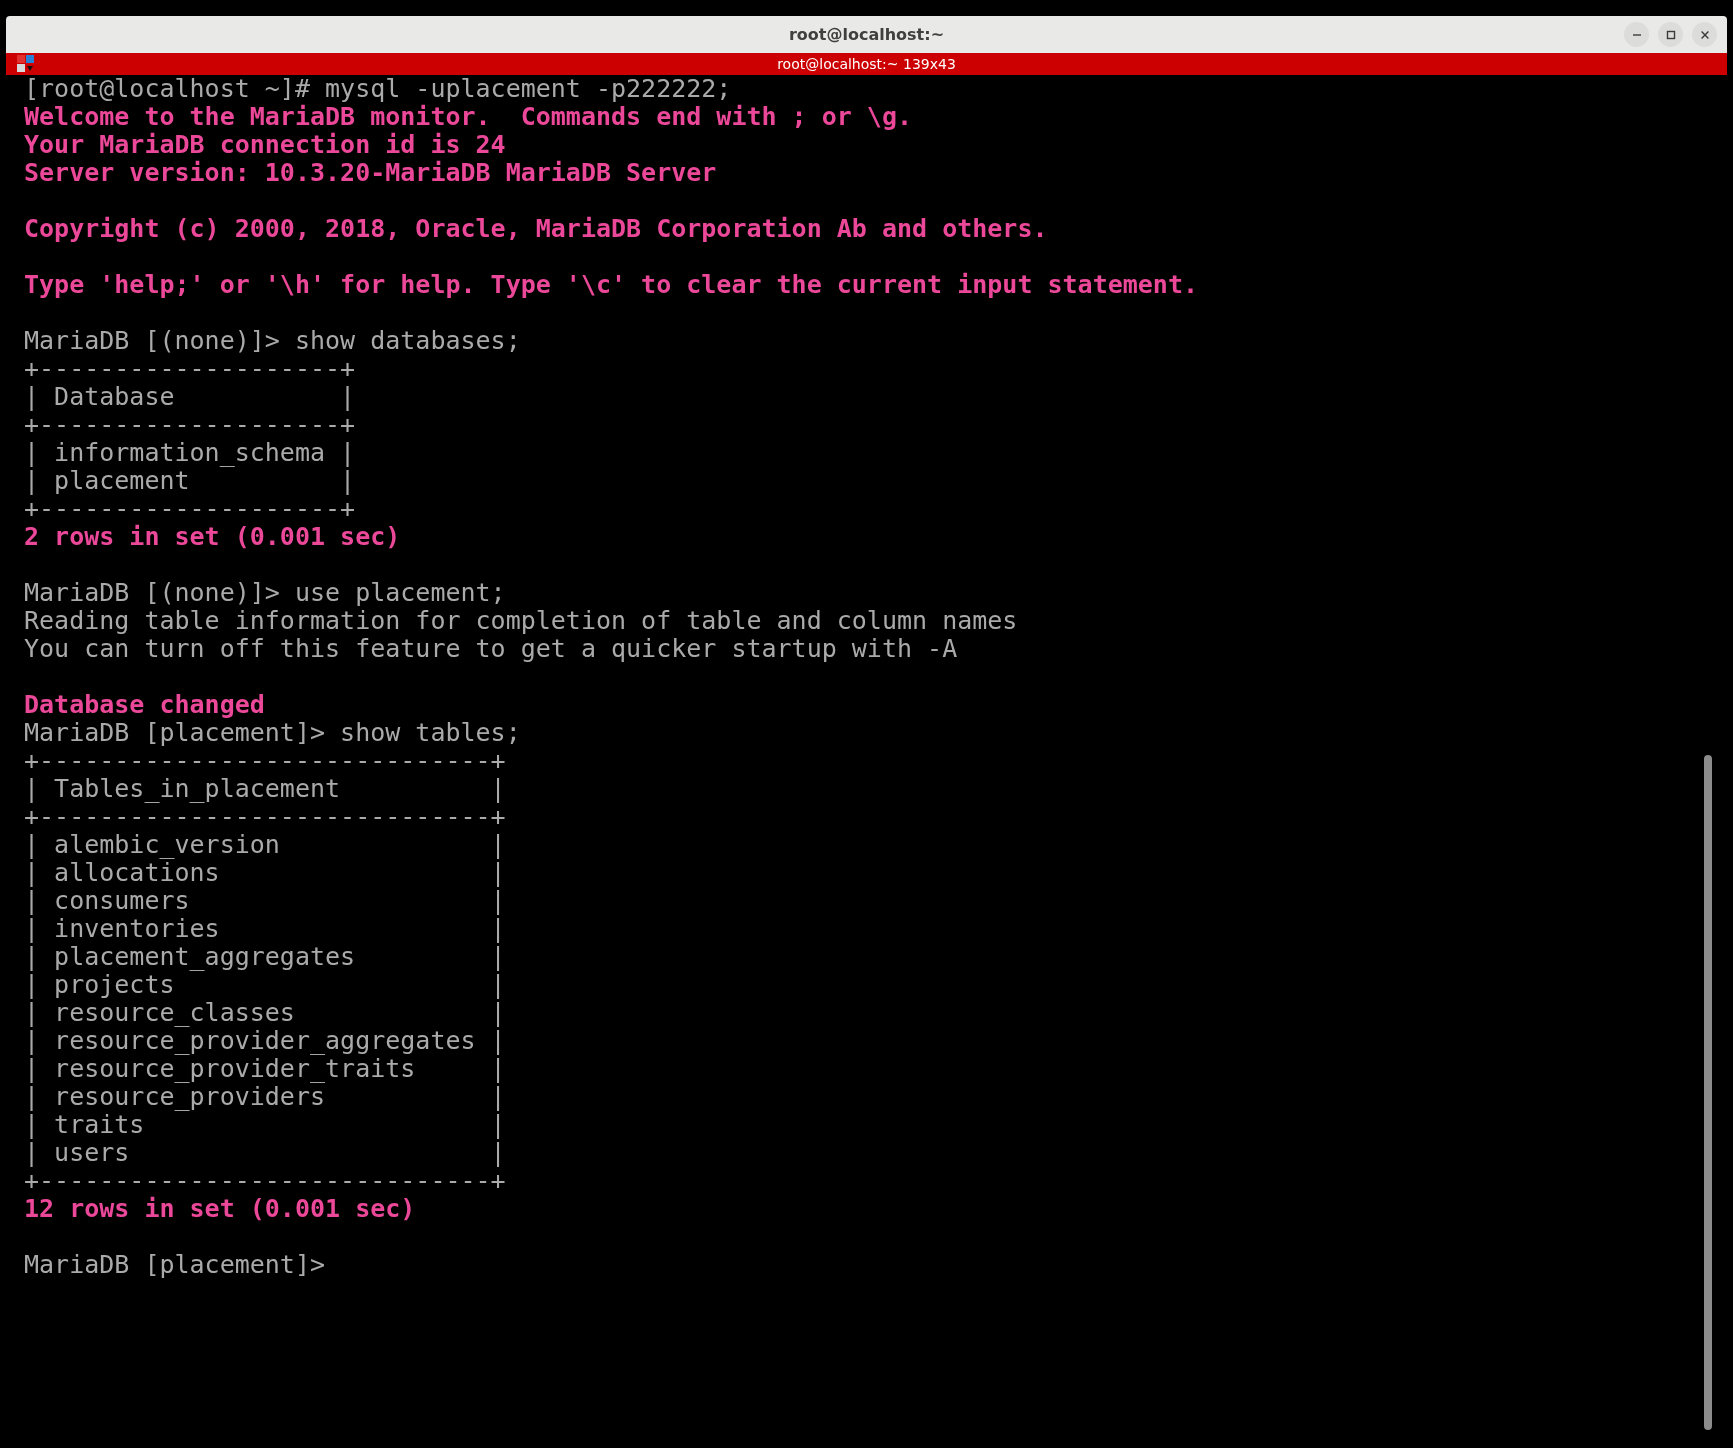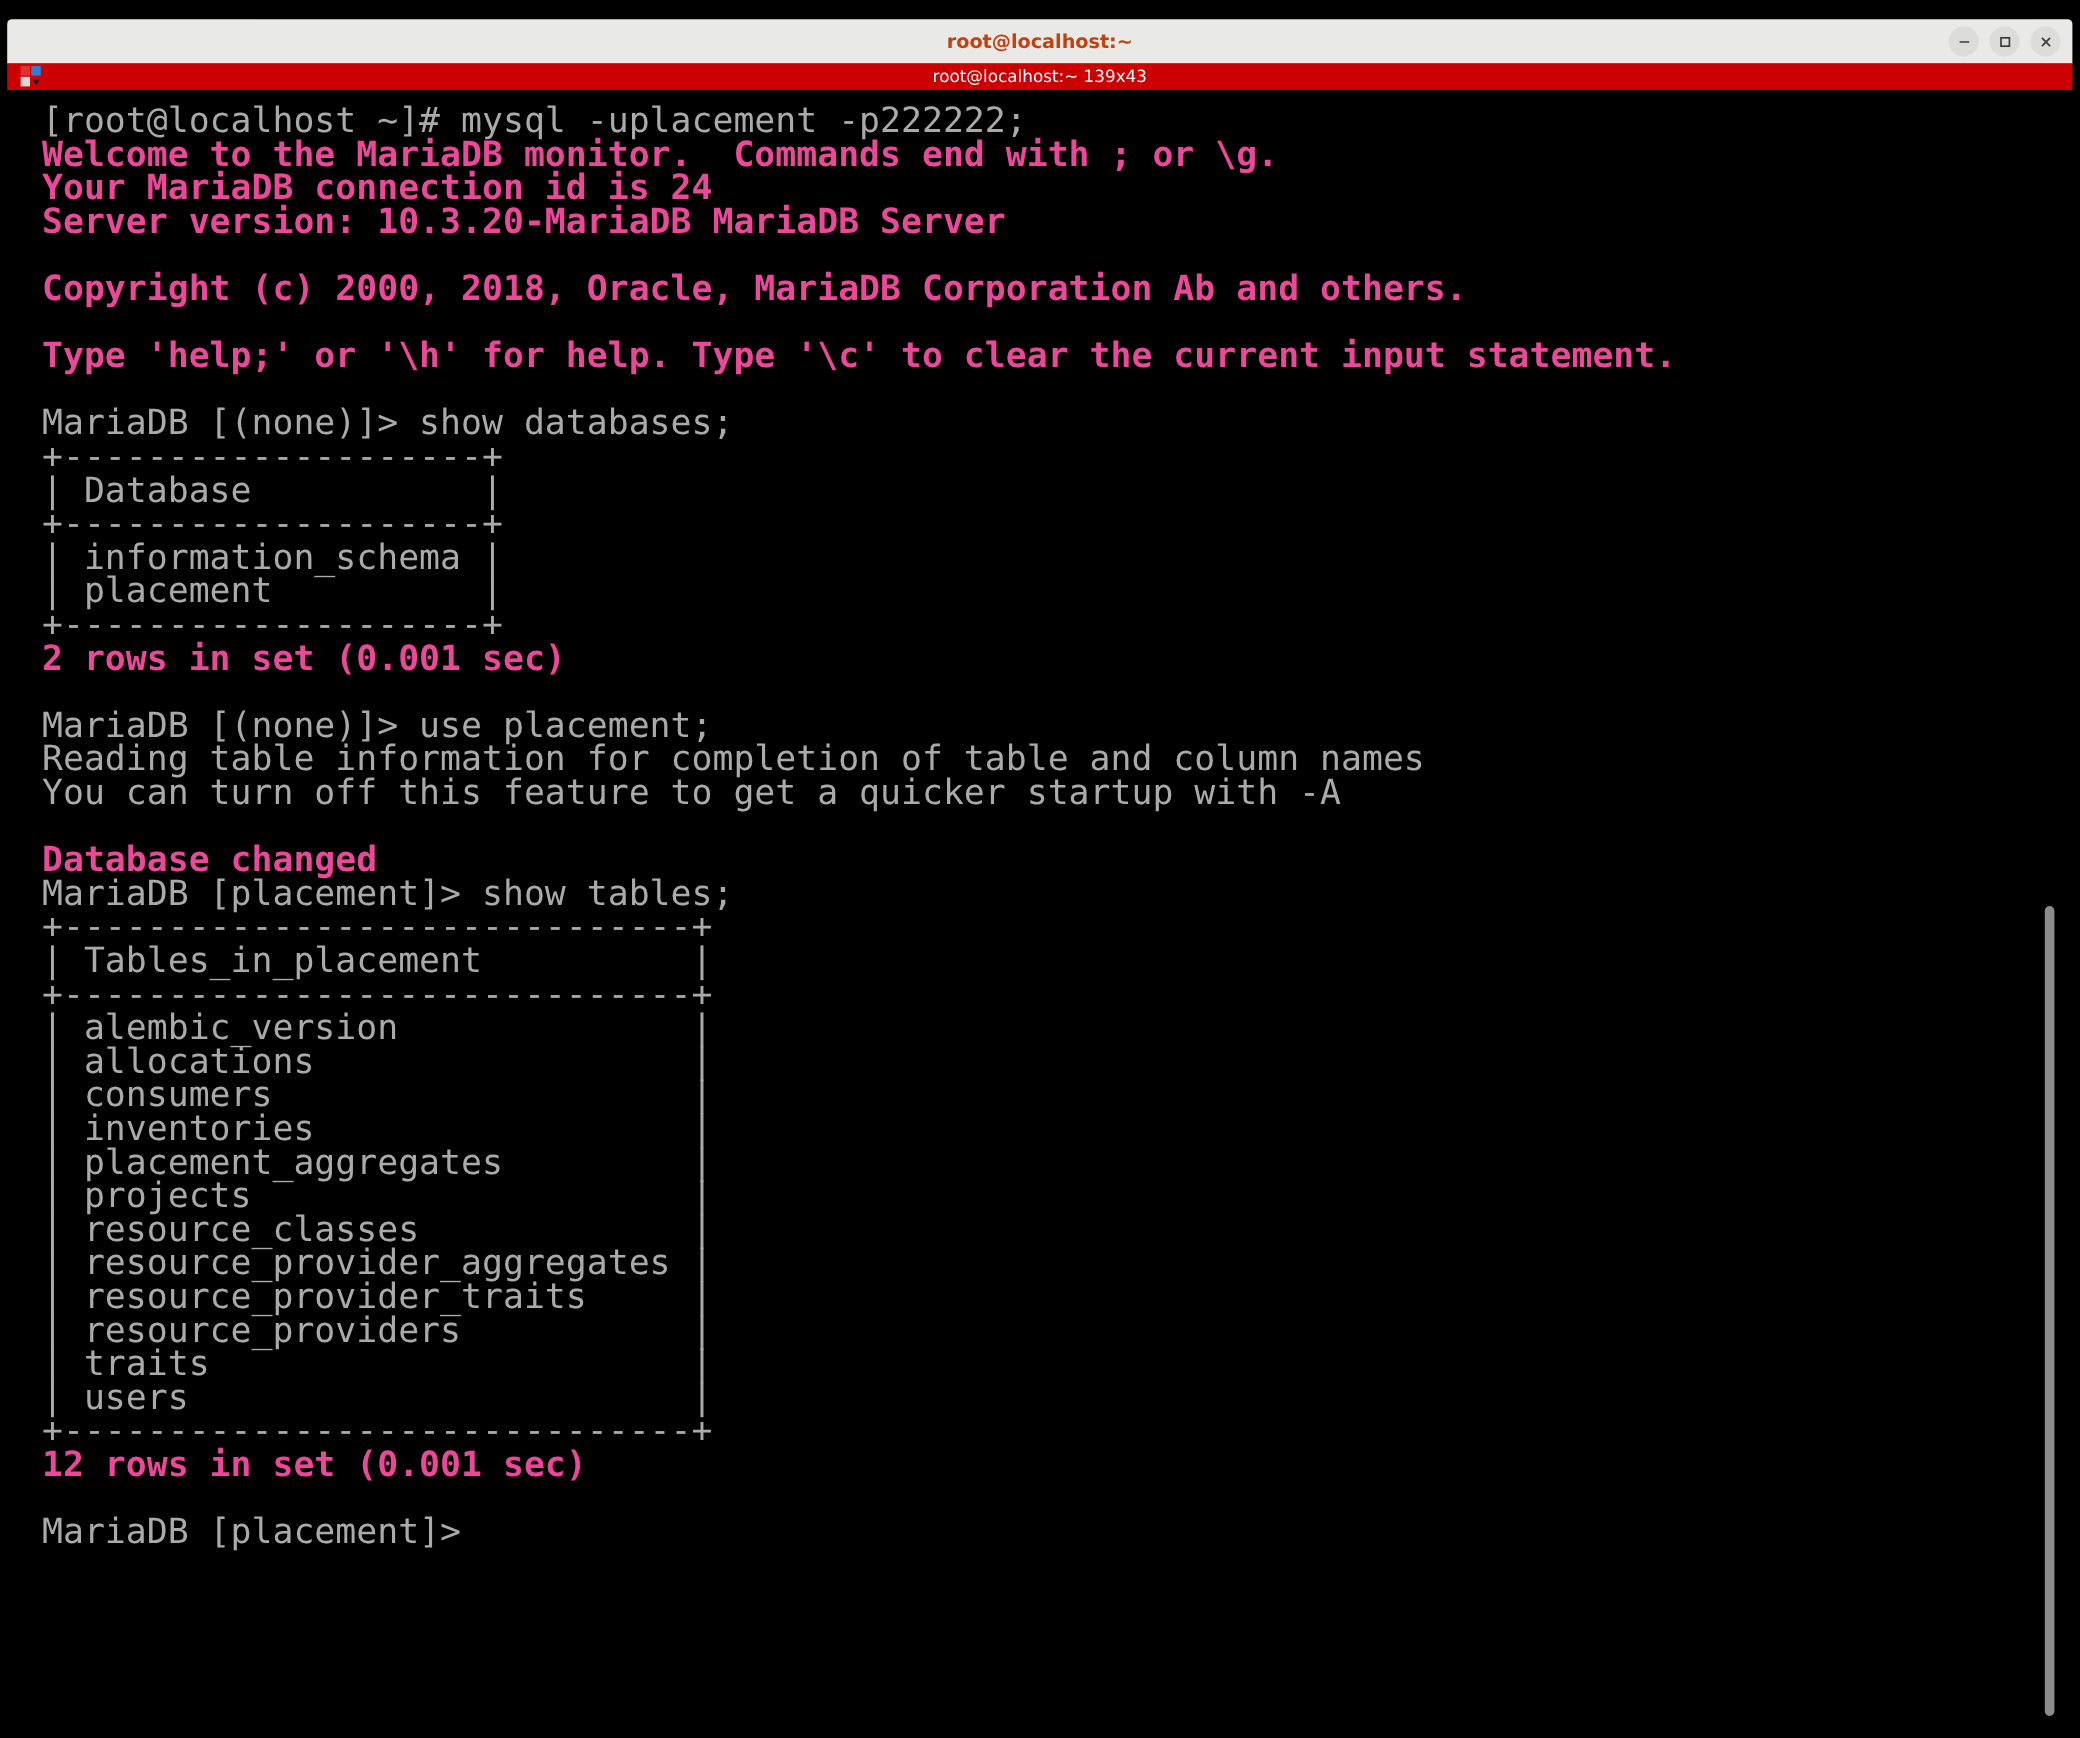--- a/index.html
+++ b/index.html
@@ -44,21 +44,21 @@
     border-top-right-radius: 4px;
     display: flex;
     align-items: center;
     justify-content: center;
     box-sizing: border-box;
   }
   .titlebar-title {
     font-family: "DejaVu Sans", sans-serif;
     font-size: 16px;
     font-weight: bold;
-    color: #c2410c;
+    color: #404040;
     letter-spacing: 0px;
     user-select: none;
   }
   .window-controls {
     position: absolute;
     right: 10px;
     top: 0;
     height: 37px;
     display: flex;
     align-items: center;
@@ -116,23 +116,23 @@
     width: 1721px;
     height: 1367px;
     background: #000000;
     overflow: hidden;
     box-sizing: border-box;
   }
   .term-text {
     position: absolute;
     left: 18px;
     top: 0px;
-    margin: 11px;
+    margin: 0;
     font-family: "DejaVu Sans Mono", monospace;
-    font-size: 29px;
+    font-size: 25px;
     line-height: 28px;
     letter-spacing: 0px;
     white-space: pre;
     color: #b2b2b2;
   }
   .line { height: 28px; white-space: pre; }
   .dim  { color: #aaaaaa; font-weight: normal; }
   .bold { color: #ec4899; font-weight: bold; }
 
   

